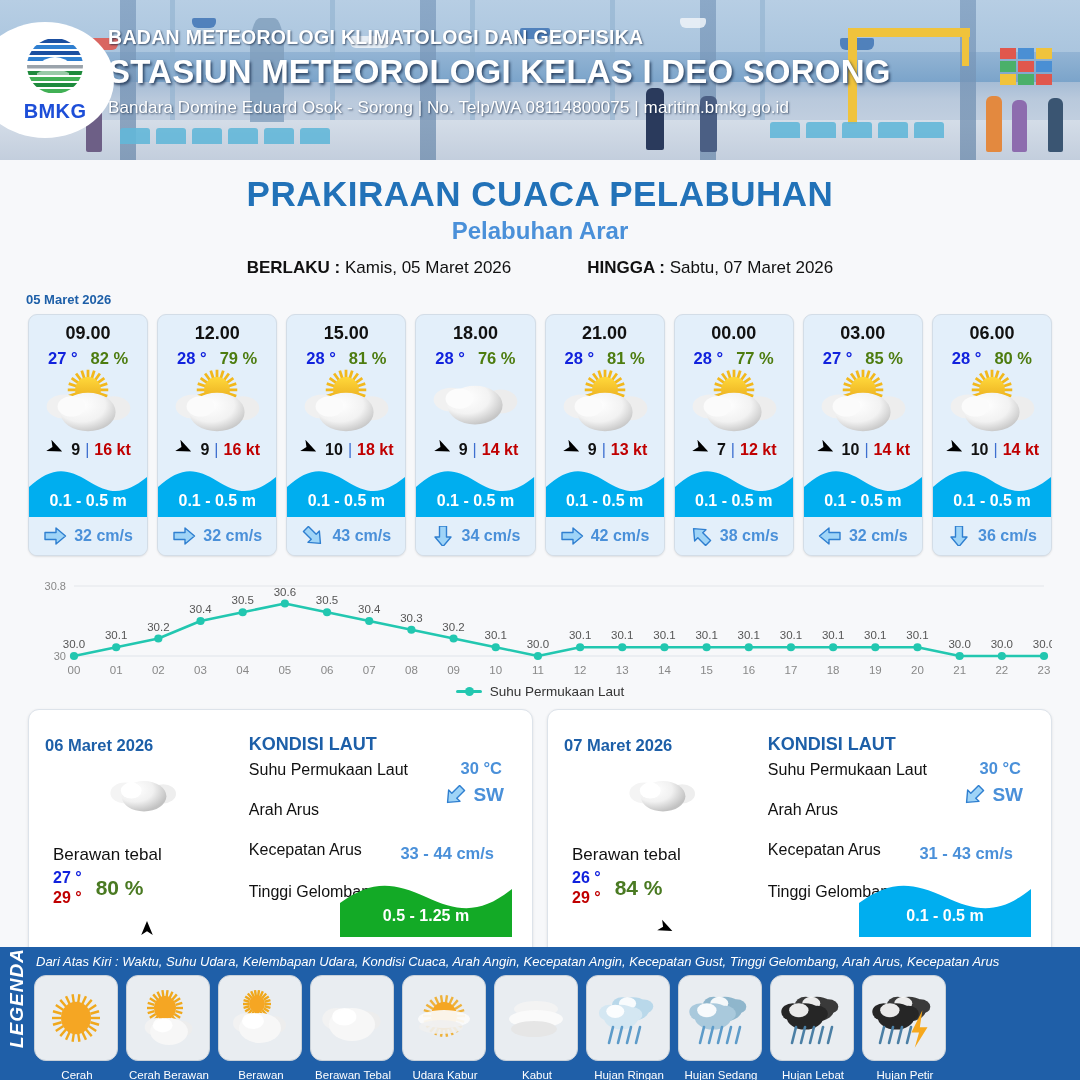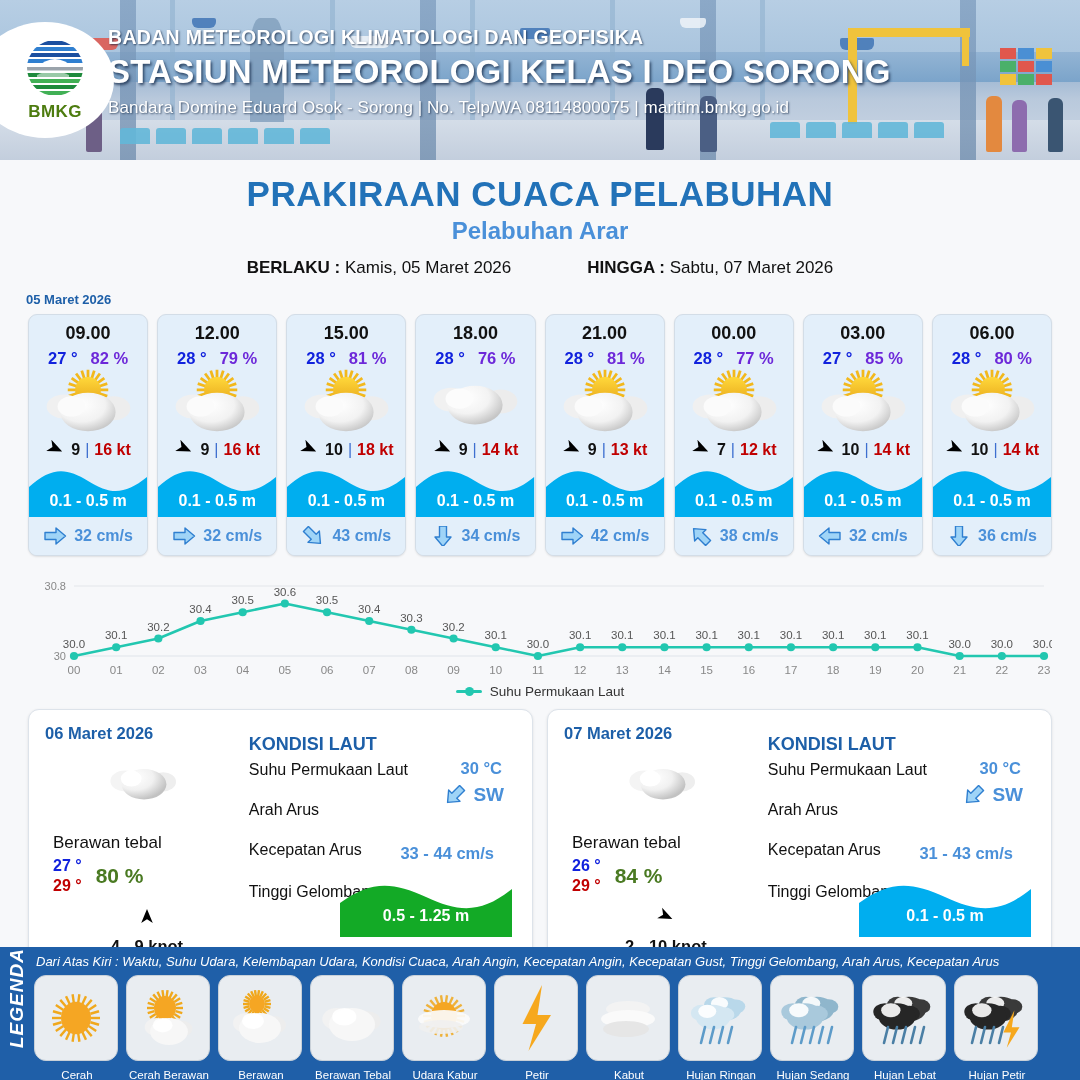--- a/index.html
+++ b/index.html
@@ -38,21 +38,21 @@
   .tower { position:absolute; background:#7f9dbc; border-radius:30% 30% 0 0; opacity:.8;}
 
   .logo-oval {
     position: absolute; left: -24px; top: 22px;
     width: 138px; height: 116px;
     background: #ffffff; border-radius: 50%;
     z-index: 6;
     display:flex; flex-direction:column; align-items:center; justify-content:center;
   }
   .logo-mark { width: 64px; height: 62px; margin-left: 20px; }
-  .logo-text { font-size: 17px; font-weight: bold; color:#4d7c0f; letter-spacing:.4px; margin-left:20px; margin-top:1px;}
+  .logo-text { font-size: 20px; font-weight: bold; color:#1d4ed8; letter-spacing:.4px; margin-left:20px; margin-top:1px;}
 
   .hdr-text { position:absolute; left:108px; top:26px; z-index:5; }
   .hdr-l1 { font-size:19.5px; font-weight:bold; color:#ffffff; letter-spacing:.3px;
             text-shadow: 1px 1px 2px rgba(20,40,70,.75); }
   .hdr-l2 { font-size:33px; font-weight:bold; color:#ffffff; letter-spacing:.2px; margin-top:4px;
             text-shadow: 1.5px 1.5px 3px rgba(20,40,70,.8); }
   .hdr-l3 { font-size:17px; color:#ffffff; margin-top:7px; letter-spacing:.1px;
             text-shadow: 1px 1px 2px rgba(20,40,70,.75); }
 
   
@@ -72,21 +72,21 @@
   .card {
     width: 128px; background:#e3effa;
     border:1px solid #d3dde7; border-radius:9px;
     overflow:hidden; position:relative;
     box-shadow: 0 1px 2px rgba(0,0,0,.10);
     padding-bottom: 0;
   }
   .c-time { text-align:center; font-size:18px; font-weight:bold; color:#111; padding-top:8px; }
   .c-vals { display:flex; justify-content:center; gap:13px; margin-top:5px; font-size:16.5px; font-weight:bold; }
   .c-temp { color:#1122dd; }
-  .c-hum { color:#6d28d9; }
+  .c-hum { color:#4d7c0f; }
   .c-icon { height:62px; display:flex; align-items:center; justify-content:center; margin-top:2px; }
   .c-wind { display:flex; align-items:center; justify-content:center; gap:5px; margin-top:5px; font-size:16px; font-weight:bold; height:26px;}
   .c-wdeg { color:#111; }
   .c-sep { color:#3d6fd0; font-weight:normal; }
   .c-gust { color:#c00000; }
   .c-wave-zone { position:relative; height:52px; margin-top:2px; }
   .c-wave-svg { position:absolute; left:0; bottom:0; width:100%; height:52px; display:block; }
   .c-wave-txt { position:absolute; left:0; right:0; bottom:7px; text-align:center;
                 font-size:16px; font-weight:bold; color:#fff; }
   .c-cur { display:flex; align-items:center; justify-content:center; gap:7px;
@@ -104,21 +104,21 @@
 
   
   .summaries { display:flex; gap:14px; padding:0 28px; margin-top:10px; }
   .sum {
     flex:1; background:#ffffff; border:1px solid #dde3ea; border-radius:11px;
     box-shadow:0 1px 3px rgba(0,0,0,.10);
     height:249px; position:relative; padding:14px 16px;
     display:flex;
   }
   .sum-left { width:42%; position:relative; }
-  .sum-date { font-size:16.5px; font-weight:bold; color:#1d5fa8; }
+  .sum-date { font-size:16.5px; font-weight:bold; color:#1d5fa8;margin-top:12px; }
   .sum-icon { height:62px; display:flex; align-items:center; justify-content:center; margin-top:8px; }
   .sum-cond { font-size:17px; color:#111; margin-top:20px; margin-left:8px;}
   .sum-temps { display:flex; align-items:center; gap:14px; margin-top:3px; margin-left:8px;}
   .sum-tcol { display:flex; flex-direction:column; font-size:16px; font-weight:bold; line-height:1.28;}
   .sum-tmin { color:#1122dd; }
   .sum-tmax { color:#c00000; }
   .sum-hum { font-size:21px; font-weight:bold; color:#4a7a22; }
   .sum-wind { display:flex; align-items:center; gap:7px; margin-top:9px; margin-left:6px;
               font-size:16.5px; font-weight:bold; color:#111;flex-direction:column; }
   .sum-gust { font-size:16.5px; font-weight:bold; color:#c00000; margin-top:4px; margin-left:38px; }
@@ -1173,28 +1173,20 @@
               <line x1="45.47340865698847" y1="27.337476761061414" x2="53.14935244590444" y2="25.083616306329976" stroke="#f0a81c" stroke-width="2.4" opacity="0.85"></line>
               <ellipse cx="33" cy="31" rx="13" ry="14.040000000000001" fill="#f5a623"></ellipse>
         <ellipse cx="33" cy="34" rx="26" ry="9" fill="#fbfbfb" opacity=".92"></ellipse>
         <ellipse cx="30" cy="42" rx="22" ry="7" fill="#f0f0f0" opacity=".9"></ellipse>
             </svg>
           </div>
     <div class="leg-lbl">Udara Kabur</div>
         </div>
         <div class="leg-item">
           <div class="leg-tile">
-            <svg width="62" height="66" viewBox="0 0 62 66">
-              <path transform="translate(31,33) scale(1.5)" d="M4 -22 L-9 4 L0 4 L-5 22 L10 -2 L1 -2 Z" fill="#f6a81d"></path>
-            </svg>
-          </div>
-    <div class="leg-lbl">Petir</div>
-        </div>
-        <div class="leg-item">
-          <div class="leg-tile">
             <svg width="66" height="66" viewBox="0 0 66 66">
         <ellipse cx="33" cy="24" rx="22" ry="8" fill="#f3f3f3"></ellipse>
         <ellipse cx="33" cy="34" rx="27" ry="9" fill="#fafafa"></ellipse>
         <ellipse cx="31" cy="44" rx="23" ry="8" fill="#e6e6e6"></ellipse>
             </svg>
           </div>
     <div class="leg-lbl">Kabut</div>
         </div>
         <div class="leg-item">
           <div class="leg-tile">

